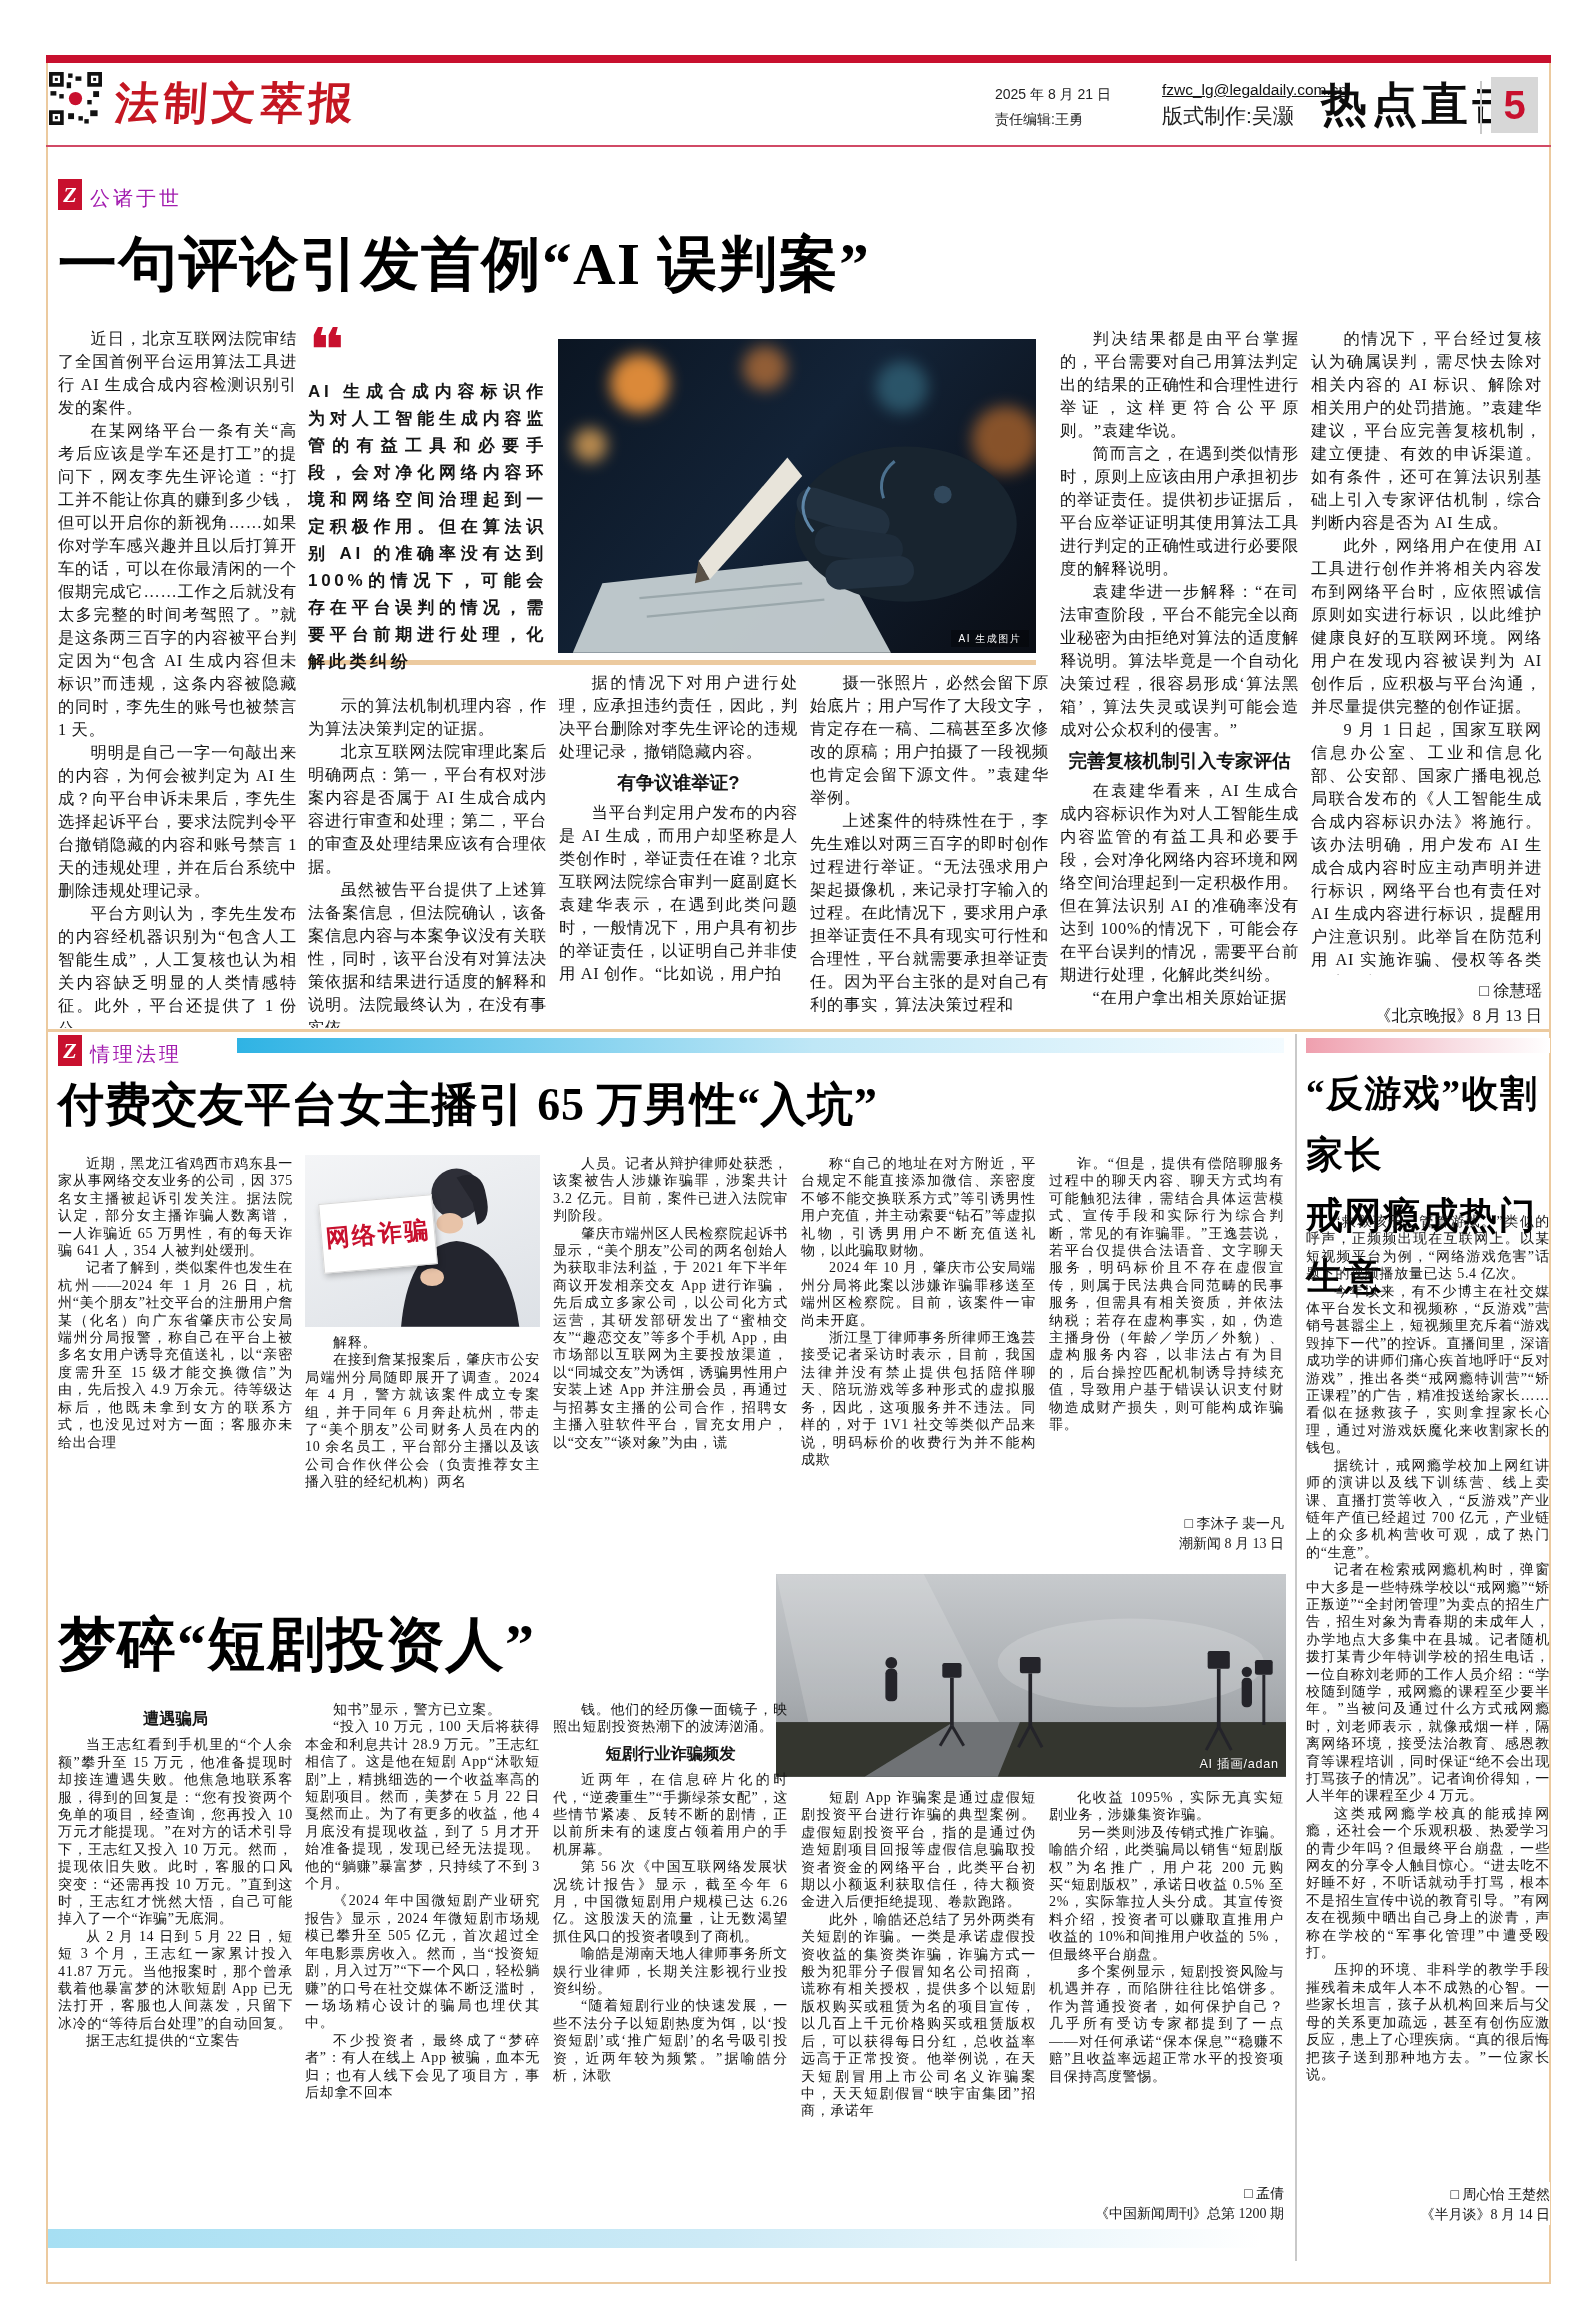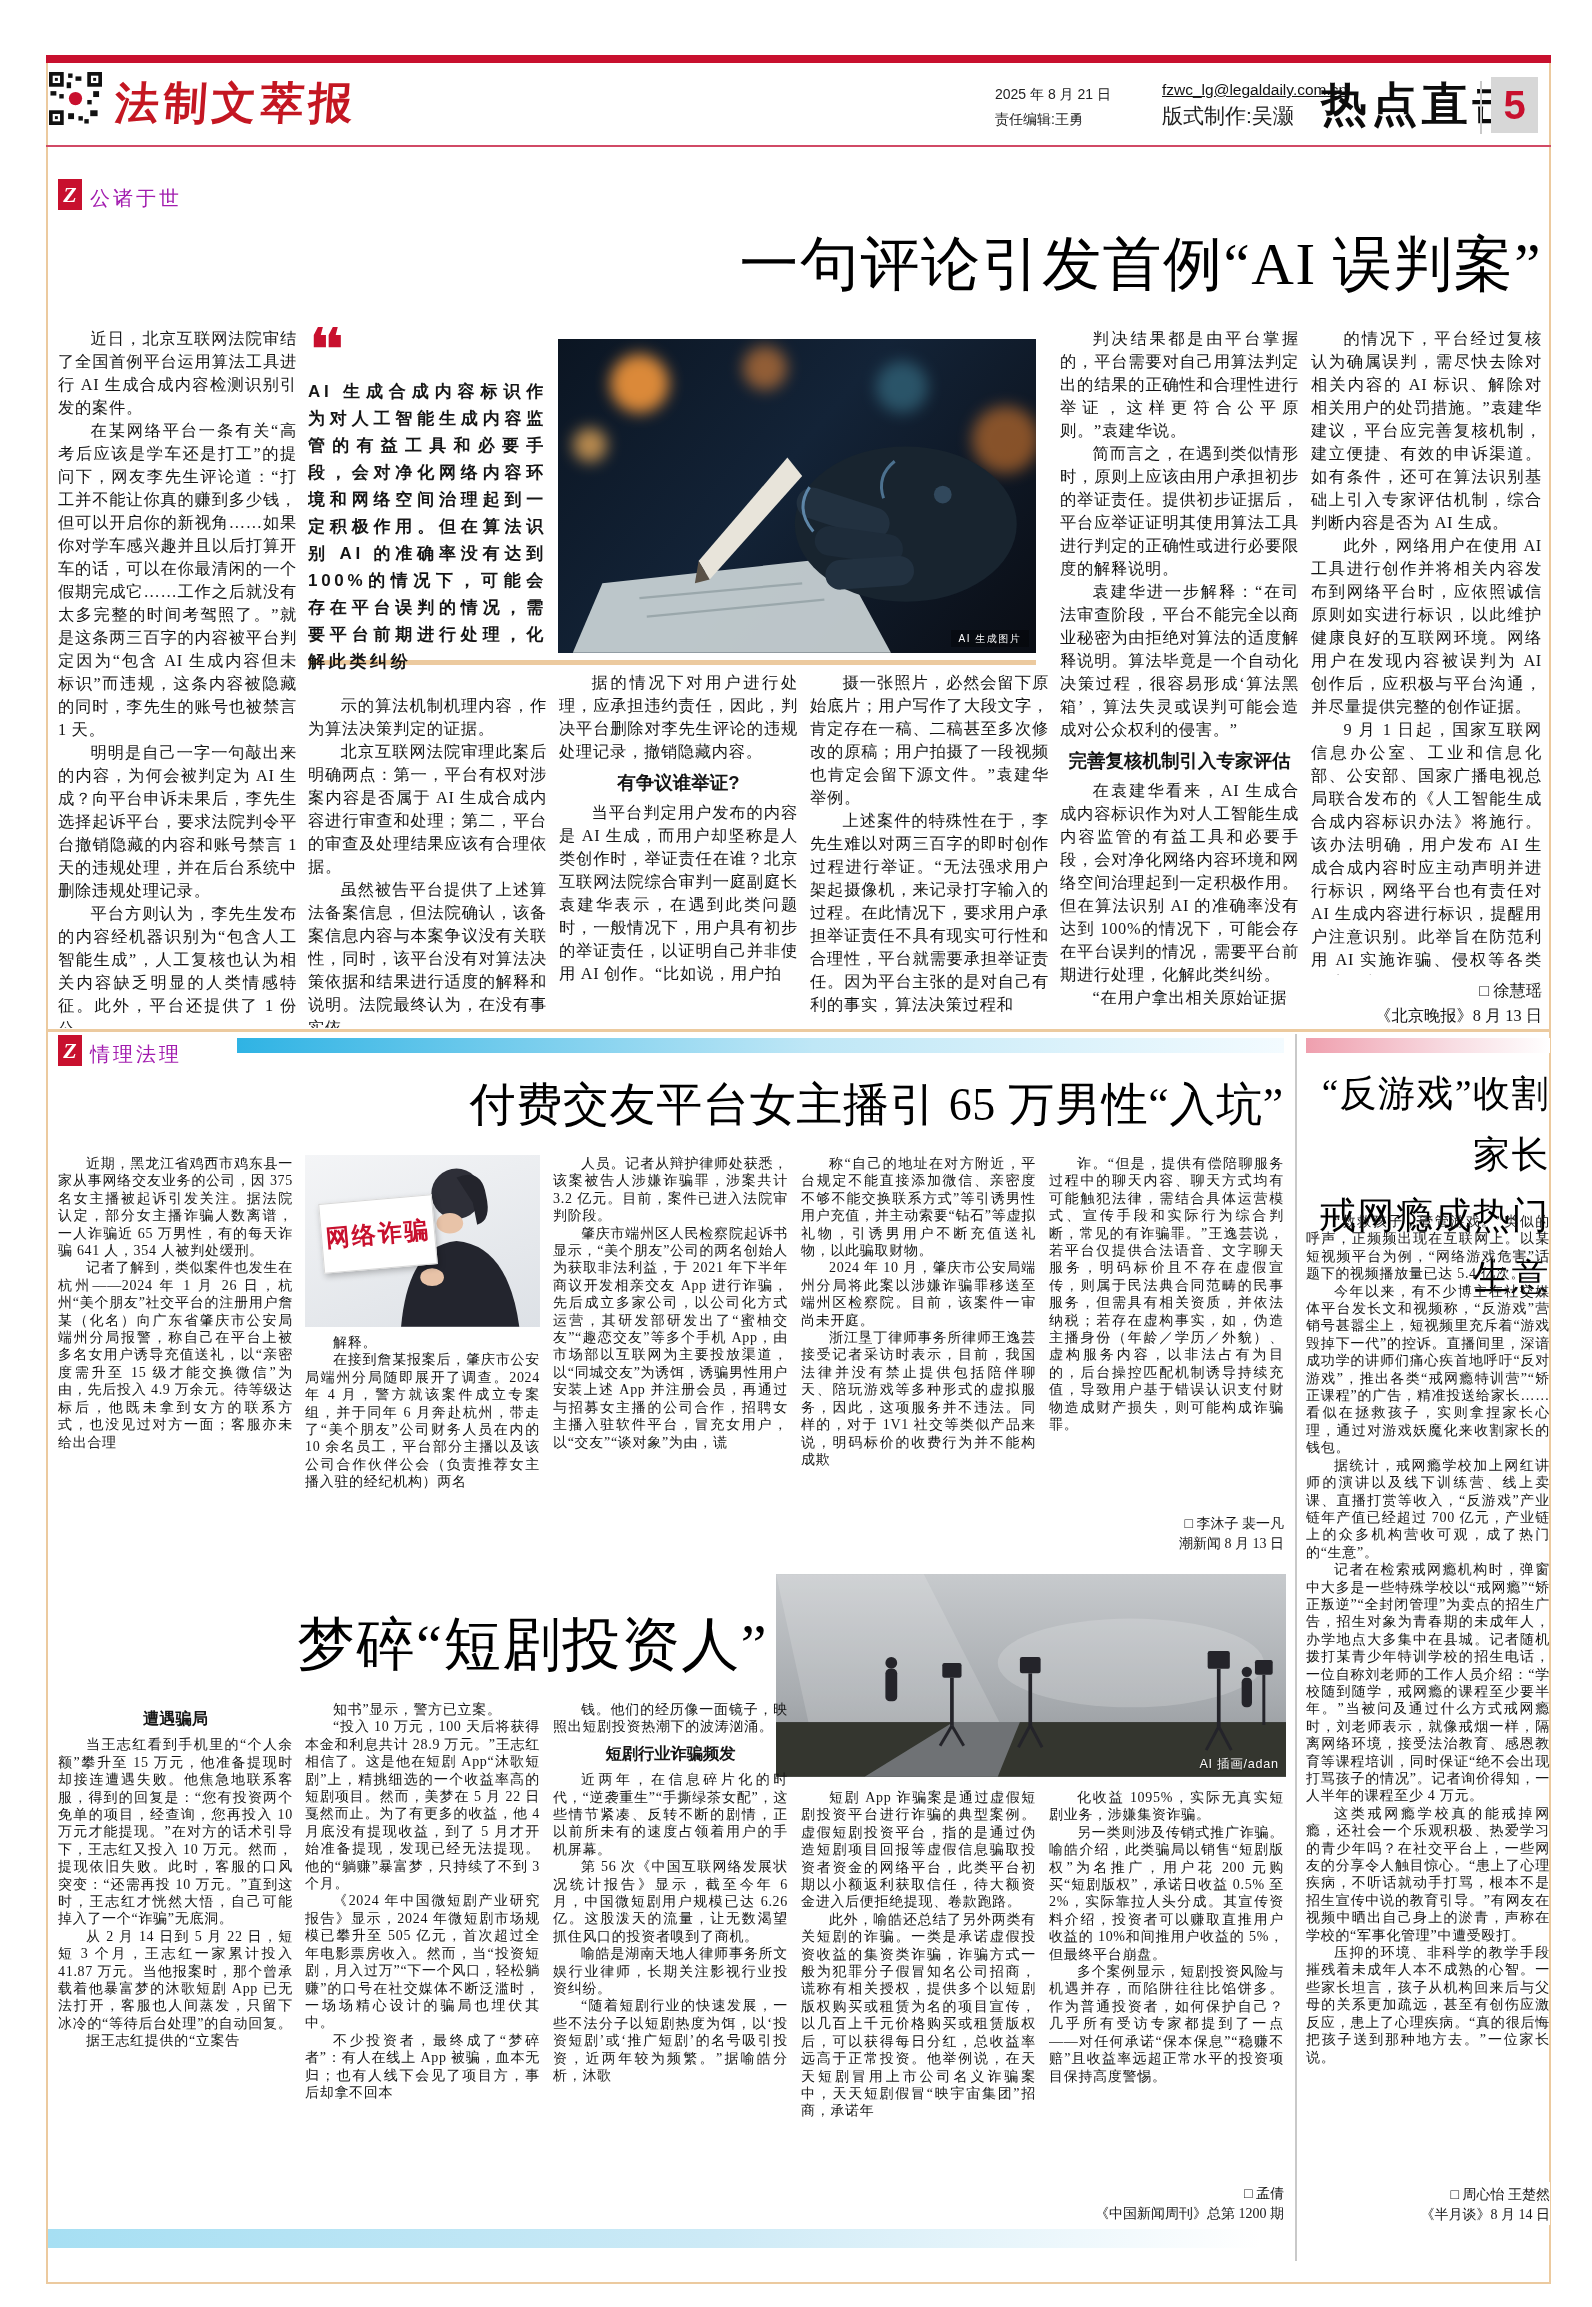--- a/index.html
+++ b/index.html
@@ -17,21 +17,21 @@
   .hotspot{font-size:46px;font-weight:bold;font-family:"Liberation Sans",sans-serif;letter-spacing:4.4px;color:#0c0c0c;}
   .pagebox{background:#d7d7d7;text-align:center;}
   .pagebox span{color:#c8102e;font-size:40px;font-weight:bold;font-family:"Liberation Sans",sans-serif;line-height:56px;}
   
   .kicker-icon{width:24px;height:31px;background:#c8102e;color:#fff;text-align:center;font-weight:bold;font-style:italic;font-size:22px;line-height:31px;font-family:"Liberation Serif",serif;}
   .kicker-label{font-size:20px;letter-spacing:3px;font-family:"Liberation Sans",sans-serif;color:#a21caf;}
   .bluebar{background:linear-gradient(to right,#2fb3e4,#bfe7f6 55%,#f3fbff);}
   .pinkbar{background:linear-gradient(to right,#ef9fae,#f8dde3 60%,#fff);}
   .bottombar{background:linear-gradient(to right,#a6dff3,#cdeaf6 55%,#ffffff);}
   
-  .headline{font-weight:normal;text-align:right;color:#000;font-family:"Liberation Serif",serif;}
+  .headline{font-weight:bold;text-align:left;color:#000;font-family:"Liberation Serif",serif;}
   .h1{font-size:59px;letter-spacing:1.5px;}
   .h2{font-size:46px;letter-spacing:0.7px;}
   .h3{font-size:58px;letter-spacing:1.5px;}
   .sb-h{font-size:37px;line-height:61px;letter-spacing:1.5px;}
   
   .col{overflow:hidden;text-align:justify;}
   .a1 .para{font-size:16.3px;line-height:23px;letter-spacing:0.7px;}
   .a2 .para,.a3 .para,.sb .para{font-size:14px;line-height:17.4px;letter-spacing:0.7px;}
   .para{margin:0;text-indent:2em;}
   .subhead{font-family:"Liberation Sans",sans-serif;font-weight:bold;text-align:center;margin:7.4px 0 6px 0;}
@@ -307,21 +307,21 @@
     <div class="abs headline sb-h" style="left:1306px;top:1063px;width:244px;">
       <div>“反游戏”收割家长</div>
       <div>戒网瘾成热门生意</div>
     </div>
     <div class="abs col" style="left:1306px;top:1213px;width:244px;height:1012px;">
       <div>
           <p class="para">“救救孩子，管管游戏。”类似的呼声，正频频出现在互联网上。以某短视频平台为例，“网络游戏危害”话题下的视频播放量已达 5.4 亿次。</p>
           <p class="para">今年以来，有不少博主在社交媒体平台发长文和视频称，“反游戏”营销号甚嚣尘上，短视频里充斥着“游戏毁掉下一代”的控诉。直播间里，深谙成功学的讲师们痛心疾首地呼吁“反对游戏”，推出各类“戒网瘾特训营”“矫正课程”的广告，精准投送给家长……看似在拯救孩子，实则拿捏家长心理，通过对游戏妖魔化来收割家长的钱包。</p>
           <p class="para">据统计，戒网瘾学校加上网红讲师的演讲以及线下训练营、线上卖课、直播打赏等收入，“反游戏”产业链年产值已经超过 700 亿元，产业链上的众多机构营收可观，成了热门的“生意”。</p>
           <p class="para">记者在检索戒网瘾机构时，弹窗中大多是一些特殊学校以“戒网瘾”“矫正叛逆”“全封闭管理”为卖点的招生广告，招生对象为青春期的未成年人，办学地点大多集中在县城。记者随机拨打某青少年特训学校的招生电话，一位自称刘老师的工作人员介绍：“学校随到随学，戒网瘾的课程至少要半年。”当被问及通过什么方式戒网瘾时，刘老师表示，就像戒烟一样，隔离网络环境，接受法治教育、感恩教育等课程培训，同时保证“绝不会出现打骂孩子的情况”。记者询价得知，一人半年的课程至少 4 万元。</p>
-          <p class="para">这类戒网瘾学校真的能戒掉网瘾，还社会一个乐观积极、热爱学习的青少年吗？在社交平台上，一些网友的分享令人触目惊心。“患上了心理疾病，不听话就动手打骂，根本不是招生宣传中说的教育引导。”有网友在视频中晒出自己身上的淤青，声称在学校的“军事化管理”中遭受殴打。</p>
+          <p class="para">这类戒网瘾学校真的能戒掉网瘾，还社会一个乐观积极、热爱学习的青少年吗？但最终平台崩盘，一些网友的分享令人触目惊心。“进去吃不好睡不好，不听话就动手打骂，根本不是招生宣传中说的教育引导。”有网友在视频中晒出自己身上的淤青，声称在学校的“军事化管理”中遭受殴打。</p>
           <p class="para">压抑的环境、非科学的教学手段摧残着未成年人本不成熟的心智。一些家长坦言，孩子从机构回来后与父母的关系更加疏远，甚至有创伤应激反应，患上了心理疾病。“真的很后悔把孩子送到那种地方去。”一位家长说。</p>
         </div>
       <div class="col-byline">
         <div class="byline-line">□ 周心怡 王楚然</div>
         <div class="byline-line">《半月谈》8 月 14 日</div>
       </div>
     </div>
   </div>
 
 </div>

